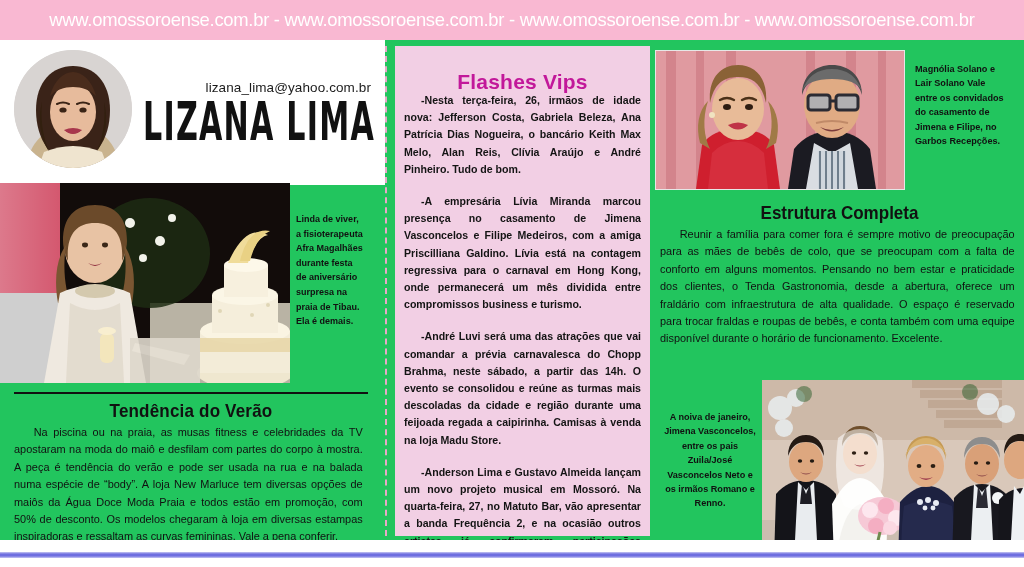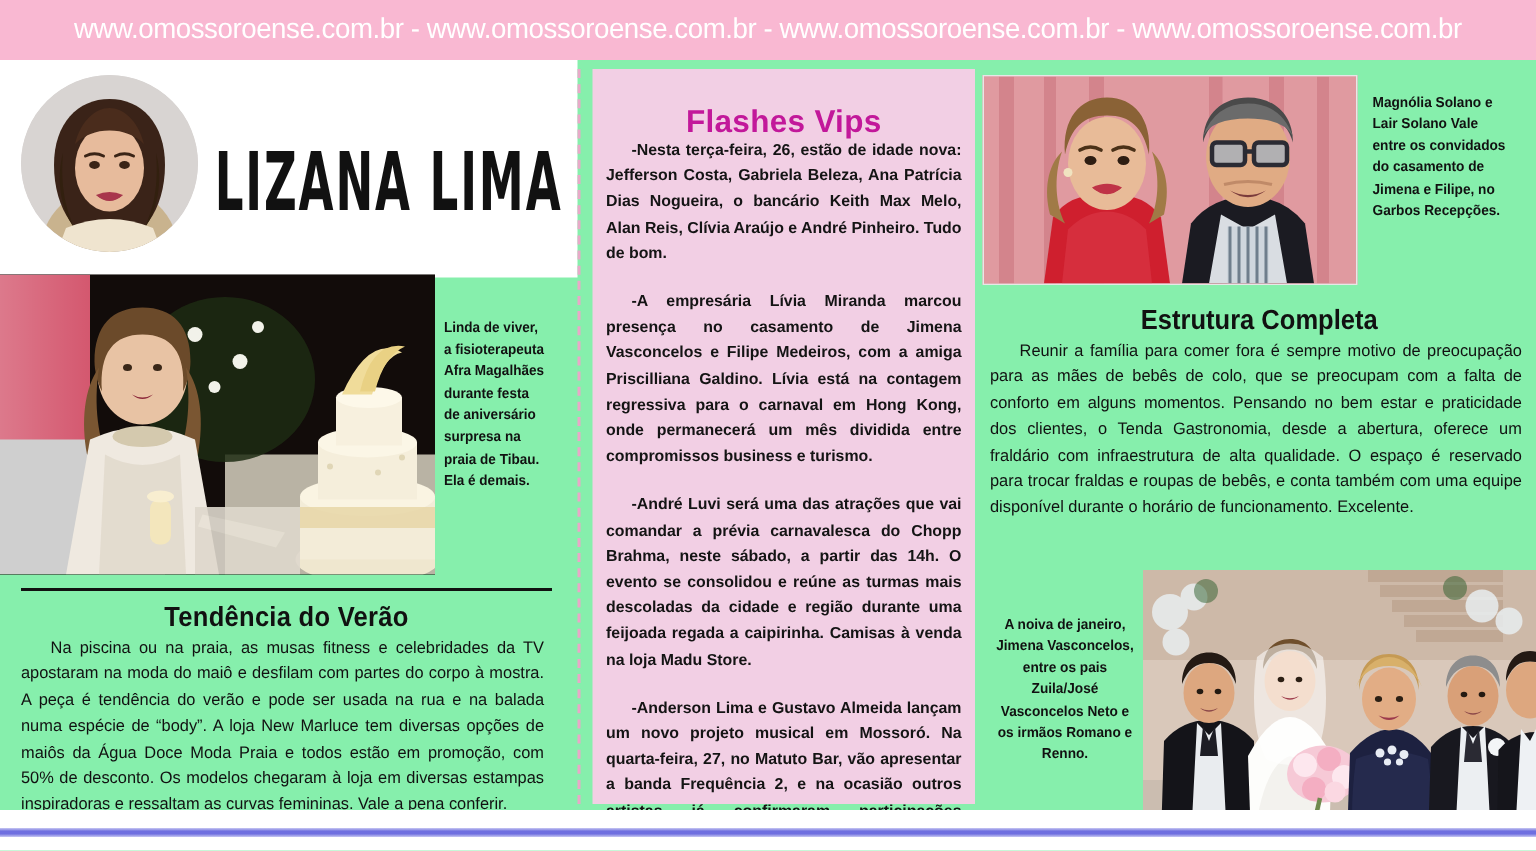--- a/index.html
+++ b/index.html
@@ -2,21 +2,21 @@
 <html><head>
 <meta charset="utf-8">
 <style>
   html,body{margin:0;padding:0;}
   body{
     width:1024px;height:567px;overflow:hidden;
     background:#ffffff;
     font-family:"Liberation Sans", sans-serif;
     position:relative;
   }
-  .page{position:absolute;inset:0;background:#86efac;}
+  .page{position:absolute;inset:0;background:#22c55e;}
 
   
   .urlband{
     position:absolute;left:0;top:0;width:1024px;height:40px;
     background:#f9b8d2;
     display:flex;align-items:center;justify-content:center;
     overflow:hidden;
   }
   .urlband .urltext{
     color:#ffffff;
@@ -157,20 +157,21 @@
           <ellipse cx="49" cy="60" rx="3.6" ry="2.6" fill="#3b2416"></ellipse>
           <ellipse cx="69" cy="60" rx="3.6" ry="2.6" fill="#3b2416"></ellipse>
           <path d="M43 54q6-3 12 0" stroke="#3a2416" stroke-width="2" fill="none" stroke-linecap="round"></path>
           <path d="M63 54q6-3 12 0" stroke="#3a2416" stroke-width="2" fill="none" stroke-linecap="round"></path>
           <path d="M50 80q9 7 18 0q-9 4-18 0z" fill="#8d2a3c"></path>
           <path d="M50 80q9-4 18 0q-9 8-18 0z" fill="#a8364c"></path>
           <path d="M30 102q29-12 58 0l6 16H24z" fill="#efe4cf"></path>
         </g>
       </svg>
     </div>
+    <div class="email">lizana_lima@yahoo.com.br</div>
     <div class="bigtitle">LIZANA LIMA</div>
   </div>
 
   <div class="leftphoto">
     <svg width="290" height="200" viewBox="0 0 290 200" xmlns="http://www.w3.org/2000/svg" aria-hidden="true">
       <rect width="290" height="200" fill="#120c0a"></rect>
       <rect x="0" y="0" width="60" height="120" fill="#d4586f"></rect>
       <rect x="0" y="0" width="60" height="120" fill="url(#g1)" opacity=".4"></rect>
       <defs>
         <linearGradient id="g1" x1="0" y1="0" x2="1" y2="0">
@@ -225,21 +226,21 @@
 
   <div class="hr-left"></div>
   <div class="sec-head">Tendência do Verão</div>
   <div class="body-left">Na piscina ou na praia, as musas fitness e celebridades da TV apostaram na moda do maiô e desfilam com partes do corpo à mostra. A peça é tendência do verão e pode ser usada na rua e na balada numa espécie de “body”. A loja New Marluce tem diversas opções de maiôs da Água Doce Moda Praia e todos estão em promoção, com 50% de desconto. Os modelos chegaram à loja em diversas estampas inspiradoras e ressaltam as curvas femininas. Vale a pena conferir.</div>
 
   <div class="dashdiv"></div>
 
   <div class="pinkpanel">
     <div class="flashes">Flashes Vips</div>
     <div class="center-body">
-      <p>-Nesta terça-feira, 26, estão de idade nova: Jefferson Costa, Gabriela Beleza, Ana Patrícia Dias Nogueira, o bancário Keith Max Melo, Alan Reis, Clívia Araújo e André Pinheiro. Tudo de bom.</p>
+      <p>-Nesta terça-feira, 26, irmãos de idade nova: Jefferson Costa, Gabriela Beleza, Ana Patrícia Dias Nogueira, o bancário Keith Max Melo, Alan Reis, Clívia Araújo e André Pinheiro. Tudo de bom.</p>
       <p>-A empresária Lívia Miranda marcou presença no casamento de Jimena Vasconcelos e Filipe Medeiros, com a amiga Priscilliana Galdino. Lívia está na contagem regressiva para o carnaval em Hong Kong, onde permanecerá um mês dividida entre compromissos business e turismo.</p>
       <p>-André Luvi será uma das atrações que vai comandar a prévia carnavalesca do Chopp Brahma, neste sábado, a partir das 14h. O evento se consolidou e reúne as turmas mais descoladas da cidade e região durante uma feijoada regada a caipirinha. Camisas à venda na loja Madu Store.</p>
       <p>-Anderson Lima e Gustavo Almeida lançam um novo projeto musical em Mossoró. Na quarta-feira, 27, no Matuto Bar, vão apresentar a banda Frequência 2, e na ocasião outros artistas já confirmaram participações especiais. Entre eles, Dayvid Almeida, Renata Falcão e André Luvi.</p>
     </div>
   </div>
 
   <div class="rightphoto">
     <svg width="248" height="138" viewBox="0 0 248 138" xmlns="http://www.w3.org/2000/svg" aria-hidden="true">
       <rect width="248" height="138" fill="#e09aa0"></rect>
       <g opacity=".55">

